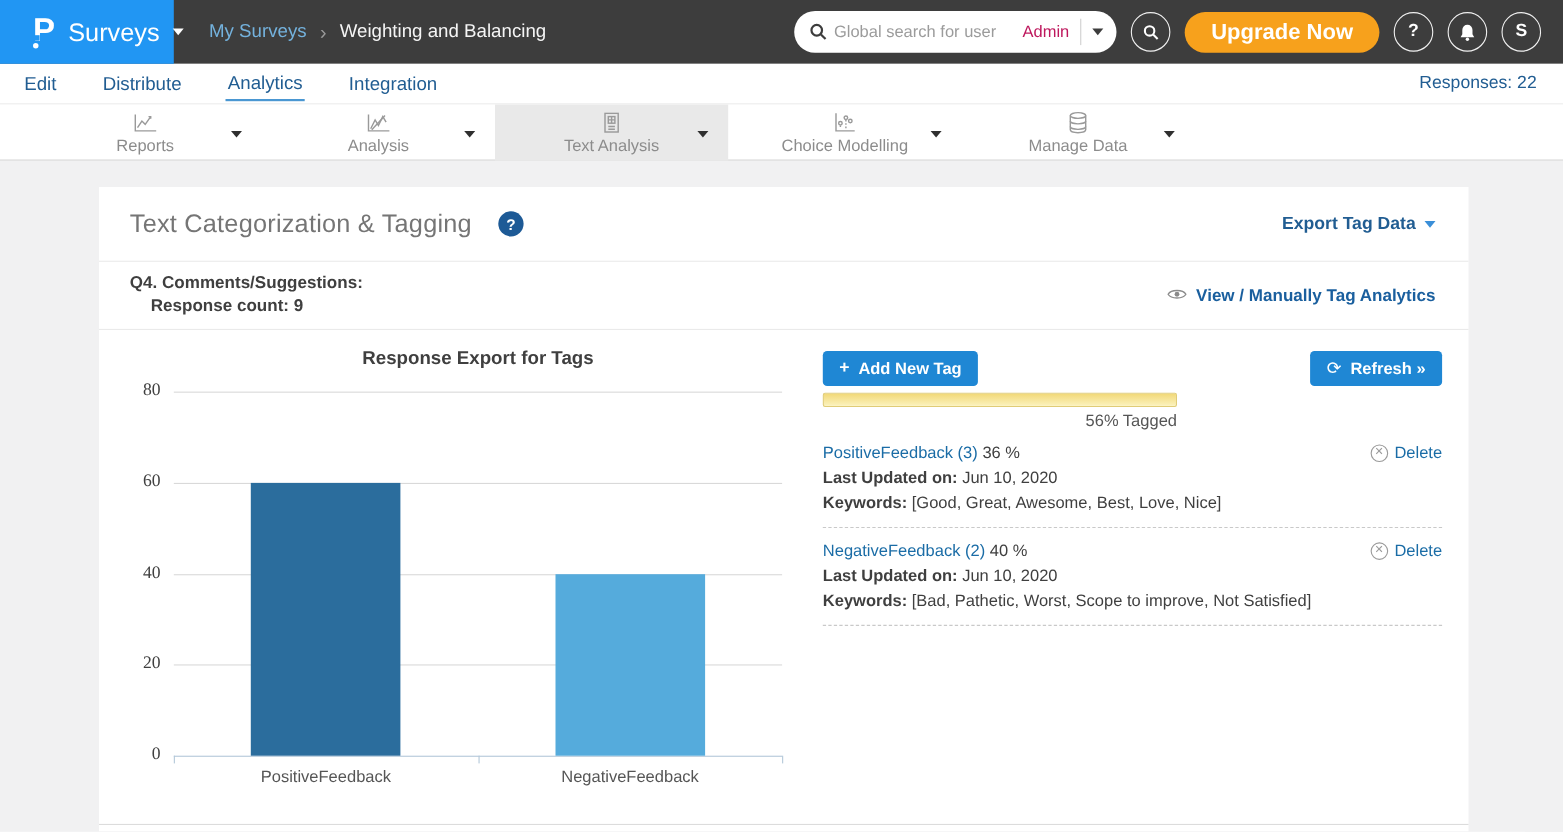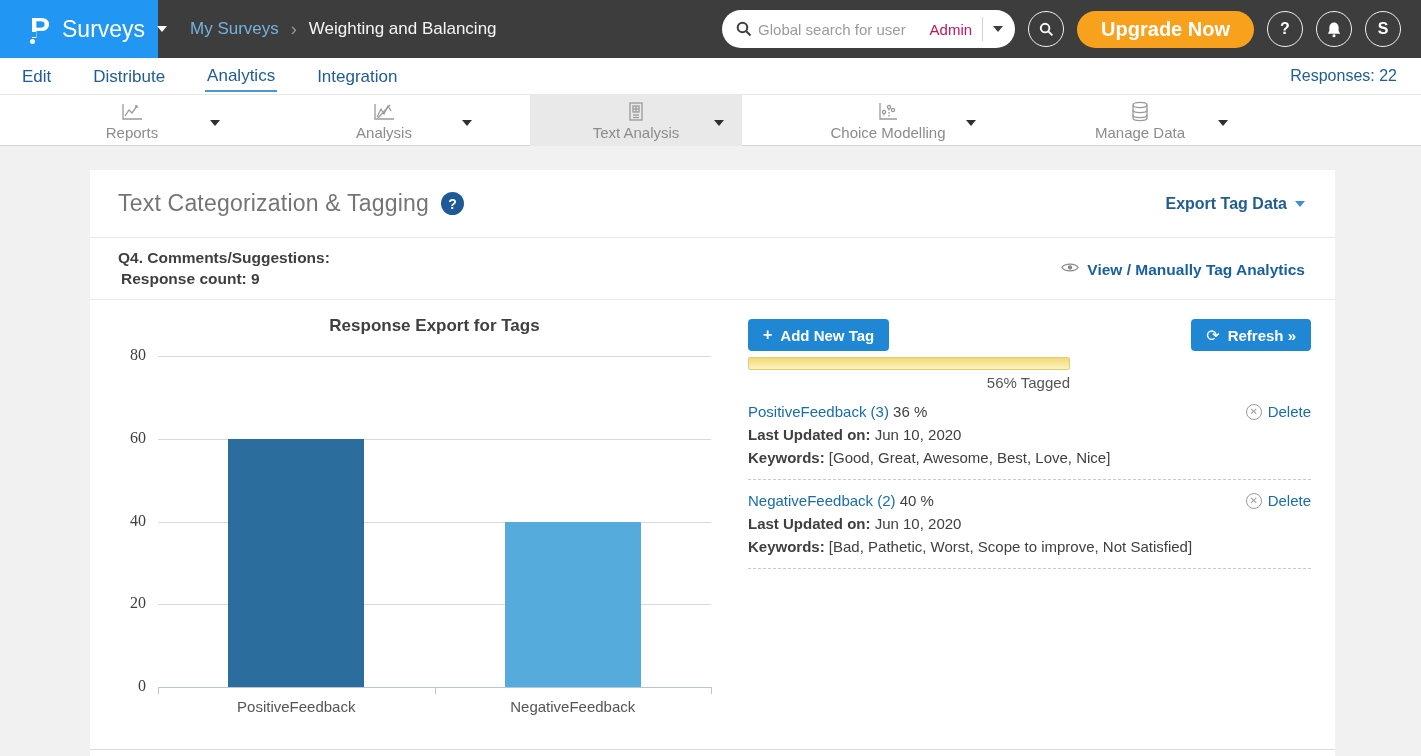--- a/index.html
+++ b/index.html
@@ -44,45 +44,45 @@
 
   
   .nav { height:37px; background:#fff; display:flex; align-items:center; padding:0 24px 0 20px;
     border-bottom:1px solid #e8e8e8; }
   .nav-item { color:#215d92; font-size:17px; margin-right:38px; padding:6px 2px 4px; cursor:pointer; }
   .nav-item.active { border-bottom:2px solid #4a97d2; }
   .nav-responses { margin-left:auto; color:#215d92; font-size:16px; }
 
   
   .subnav { height:51px; background:#fff; border-bottom:1px solid #d5d5d5; display:flex;
-    padding-left:26px;gap:40px; }
+    padding-left:26px; }
   .tab { width:212px; height:51px; position:relative; display:flex; flex-direction:column;
     align-items:center; justify-content:center; cursor:pointer; padding-top:2px; }
   .tab.active { background:#e9e9e9; }
   .tab .ticon { height:20px; display:flex; align-items:flex-end; }
   .tab .tlabel { color:#8c8c8c; font-size:15px; margin-top:2px; }
   .tab .caret-wrap { position:absolute; right:18px; top:50%; transform:translateY(-50%); }
   .ticon svg { stroke:#9a9a9a; fill:none; stroke-width:1.3; }
 
   
   .card { position:relative; margin:24px 0 0 90px; width:1245px; height:586px; background:#fff; }
   .card-header { height:68px; display:flex; align-items:center; justify-content:space-between;
     padding:0 30px 0 28px; border-bottom:1px solid #eaeaea; }
-  .page-title-wrap { display:flex; align-items:center; gap:12px; }
+  .page-title-wrap { display:flex; align-items:center; gap:24px; }
   .page-title { color:#757575; font-size:23px; letter-spacing:.2px; }
   .help-badge { width:23px; height:23px; border-radius:50%; background:#1d5a96; color:#fff;
     font-size:14px; font-weight:700; display:flex; align-items:center; justify-content:center;
     cursor:pointer; }
   .export-link { display:flex; align-items:center; gap:8px; color:#215d92; font-size:16px;
     font-weight:700; cursor:pointer; }
 
   .question-row { padding:9px 30px 10px 28px; display:flex; justify-content:space-between;
     border-bottom:1px solid #eaeaea; }
   .q-title, .q-count { color:#3f3f3f; font-size:15.5px; font-weight:700; line-height:21px; }
-  .q-count { padding-left:3px; }
+  .q-count { padding-left:3px;margin-left:16px; }
   .view-link-wrap { display:flex; align-items:flex-start; gap:8px; margin-top:14px; cursor:pointer; }
   .view-link { color:#1a5f9e; font-size:15.5px; font-weight:700; }
 
   .content-row { display:flex; }
 
   
   .chart-area { width:650px; height:435px; position:relative; flex-shrink:0; margin-left:8px; }
   .chart-title { position:absolute; left:60px; width:553px; top:16px; text-align:center;
     color:#3f3f3f; font-size:17px; font-weight:700; }
   .ytick { position:absolute; width:48px; text-align:right; color:#404040; font-size:16px;font-family:Liberation Serif, serif; }

